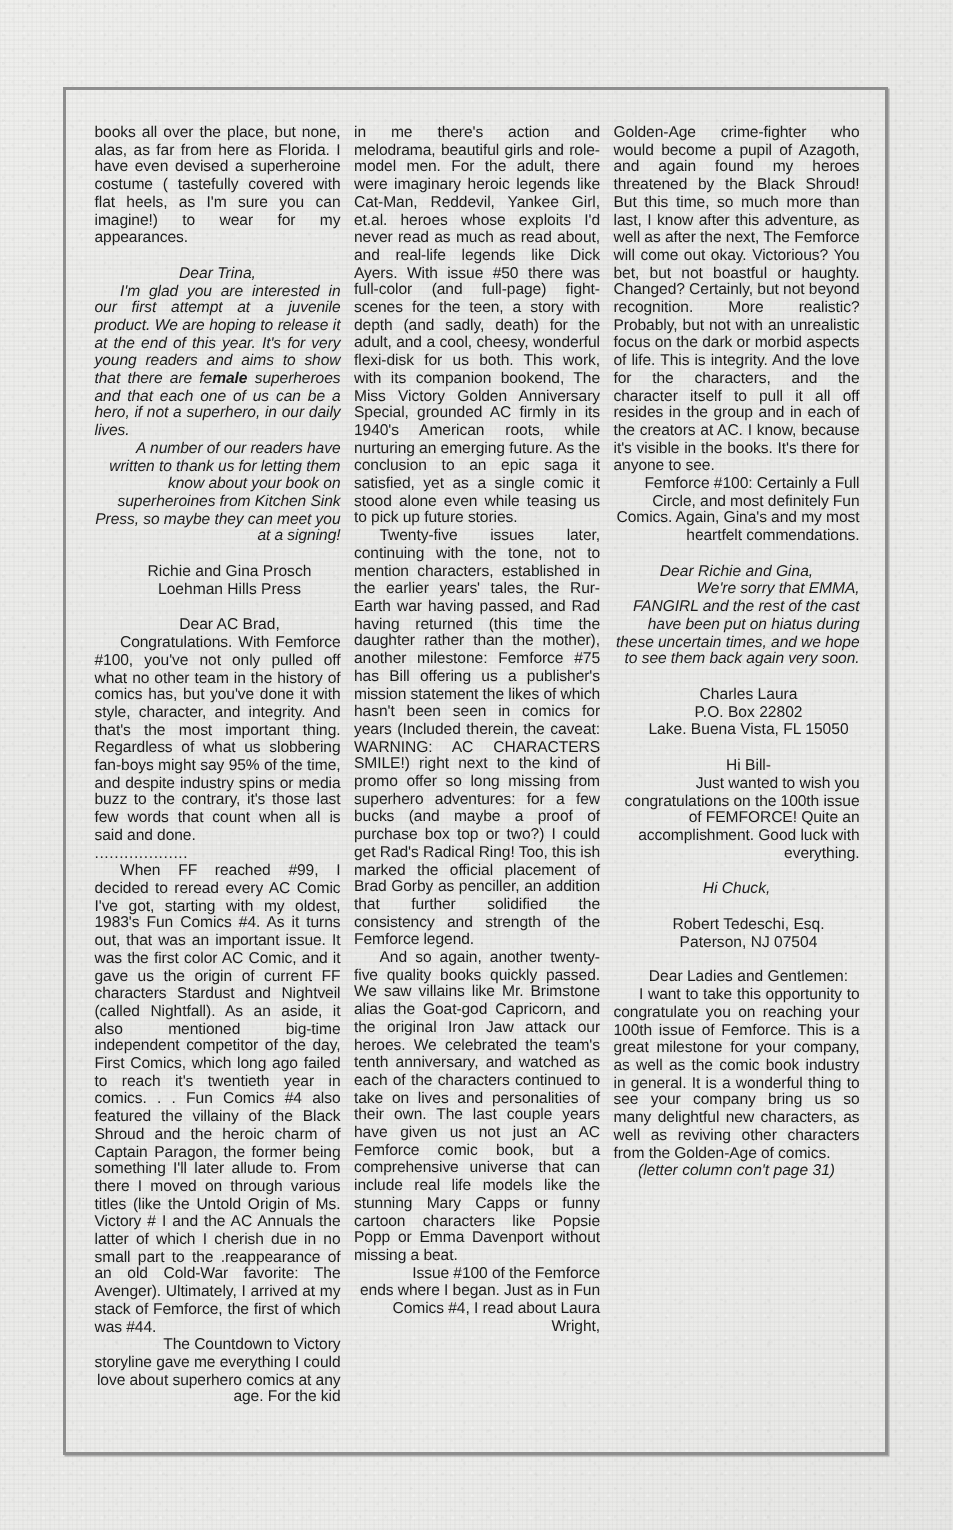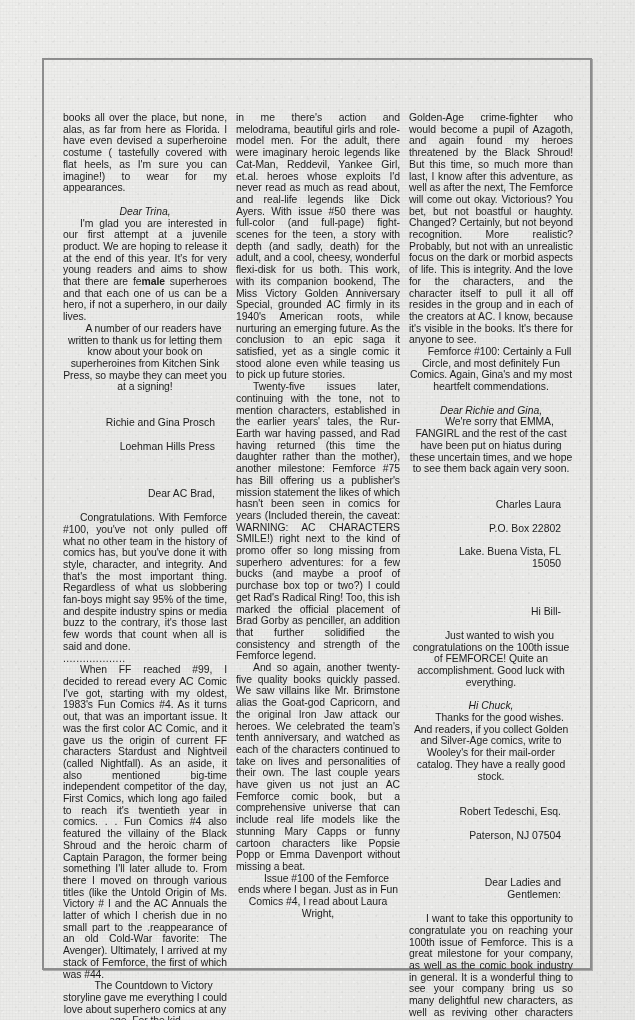--- a/index.html
+++ b/index.html
@@ -71,42 +71,42 @@
     margin: 0;
     font-size: 10.4px;
     line-height: 11.7px;
     color: #1b1b1b;
     text-align: justify;
     text-justify: inter-word;
     letter-spacing: -0.05px;
     -webkit-font-smoothing: none;
   }
   .para.indent { text-indent: 17px; }
-  .para.noindent { text-indent: 0; margin-top: 29px; }
-  .para.last { text-align: center; }
-  .para.italic { }
+  .para.noindent { text-indent: 0; }
+  .para.last { text-align: right; }
+  .para.italic { font-style: italic; }
   .gap { height: 11.7px; }
 
   b.heavy { font-weight: bold; }
 
   .dots {
     font-size: 10.4px;
     line-height: 11.7px;
     color: #1b1b1b;
     letter-spacing: 0.4px;
     height: 11.7px;
     overflow: hidden;
   }
 
   .sig {
-    margin: 12px;
+    margin: 0;
     font-size: 10.4px;
     line-height: 11.9px;
     color: #1b1b1b;
-    text-align: right;
+    text-align: center;
     text-indent: 0;
     padding-left: 16px;
   }
   .closing {
     margin: 0;
     font-size: 10.4px;
     line-height: 11.9px;
     color: #1b1b1b;
     font-style: italic;
     text-align: center;
@@ -155,21 +155,20 @@
       <p class="para indent italic last">We're sorry that EMMA, FANGIRL and the rest of the cast have been put  on hiatus during these uncertain times, and we hope to see them back again very soon.</p>
       <div class="gap"></div>
       <p class="sig">Charles Laura</p>
       <p class="sig">P.O. Box 22802</p>
       <p class="sig">Lake. Buena Vista, FL  15050</p>
       <div class="gap"></div>
       <p class="sig">Hi Bill-</p>
       <p class="para indent last">Just wanted to wish you congratulations on the 100th issue of FEMFORCE! Quite an accomplishment.  Good luck with everything.</p>
       <div class="gap"></div>
       <p class="closing">Hi Chuck,</p>
-      <p class="para indent italic last">Thanks for the good wishes.  And readers, if you collect Golden and Silver-Age comics, write to Wooley's for their mail-order catalog.  They have a really good stock.</p>
       <div class="gap"></div>
       <p class="sig">Robert Tedeschi, Esq.</p>
       <p class="sig">Paterson, NJ 07504</p>
       <div class="gap"></div>
       <p class="sig">Dear Ladies and Gentlemen:</p>
       <p class="para indent">I want to take this opportunity to congratulate you on reaching your 100th issue of Femforce.  This is a great milestone for your company, as well as the comic book industry in general.  It is a wonderful thing to see your company bring us so many delightful new characters, as well as reviving other characters from the Golden-Age of comics.</p>
       <p class="closing">(letter column con't page 31)</p>
     </div>
 
   </div>

